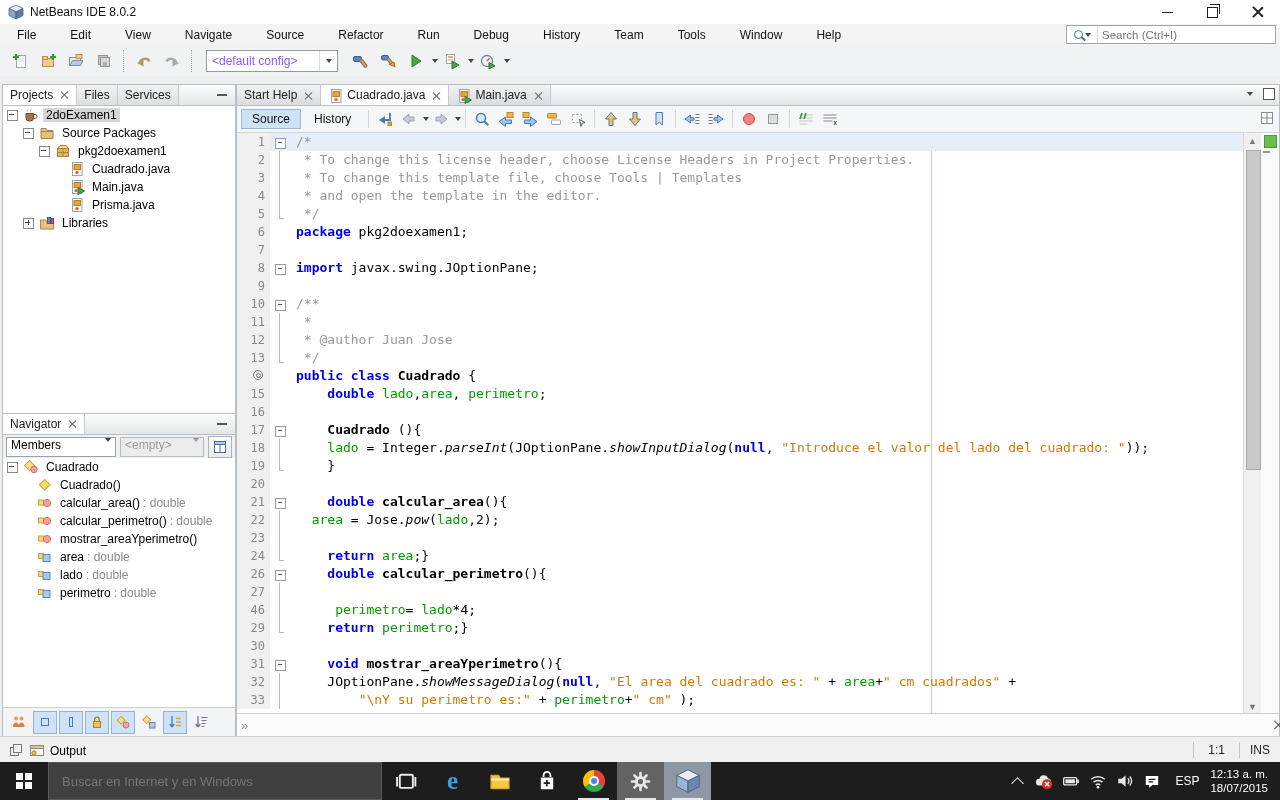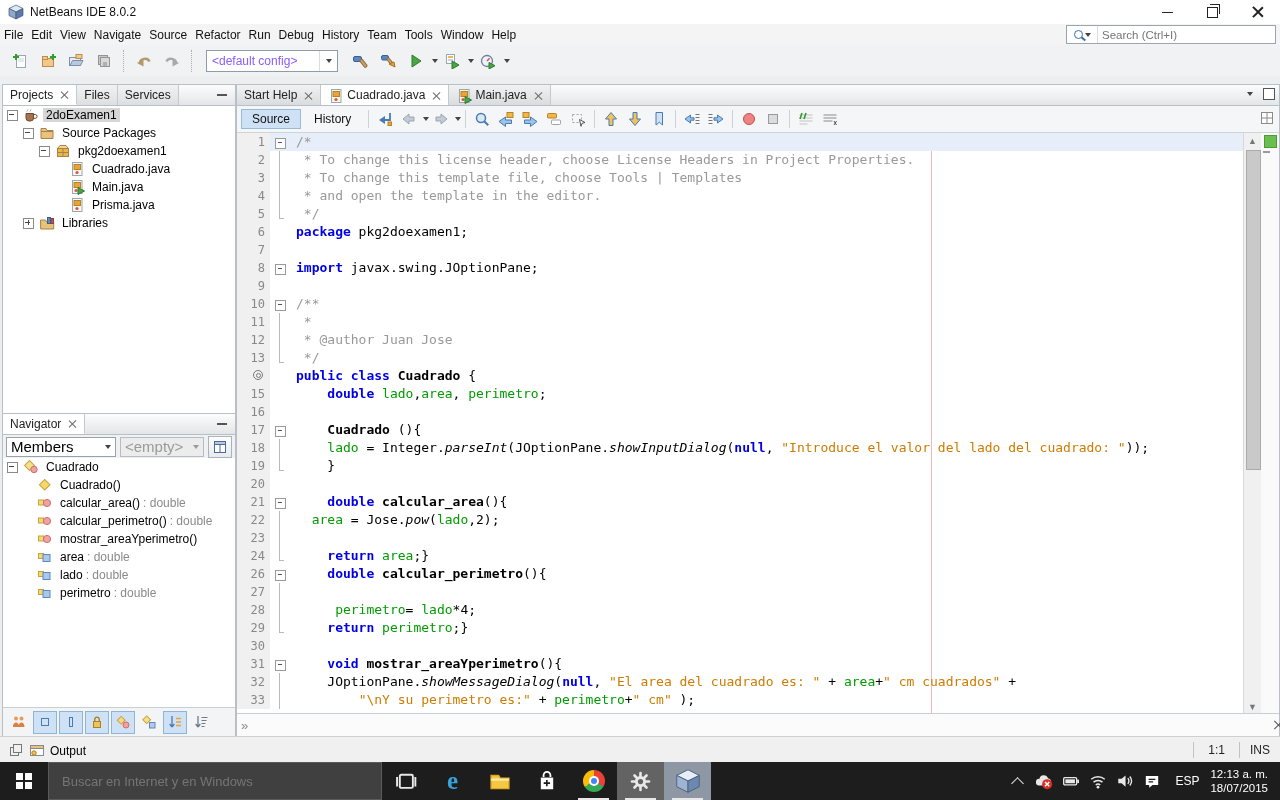--- a/index.html
+++ b/index.html
@@ -12,21 +12,21 @@
   #win-controls{position:absolute;right:0;top:0;height:24px;display:flex}
   .wbtn{width:45px;height:24px;display:flex;align-items:center;justify-content:center;cursor:default}
   .glyph-min{width:11px;height:1px;background:#222}
   .glyph-restore{width:9px;height:9px;border:1px solid #222;position:relative;background:#fff}
   .glyph-restore::before{content:"";position:absolute;left:2px;top:-4px;width:9px;height:9px;border:1px solid #222;border-bottom:none;border-left:none}
   .glyph-close{position:relative;width:12px;height:12px}
   .glyph-close::before,.glyph-close::after{content:"";position:absolute;left:5px;top:-1px;width:1.5px;height:14px;background:#222}
   .glyph-close::before{transform:rotate(45deg)}.glyph-close::after{transform:rotate(-45deg)}
   
   #menubar{position:absolute;top:24px;left:0;right:0;height:21px;background:#f4f4f4;display:flex;align-items:center}
-  .menu-item{padding:2px 4px;color:#111}
+  .menu-item{padding:2px 17px;color:#111}
   #quicksearch{position:absolute;right:4px;top:1px;width:208px;height:17px;background:#fff;border:1px solid #9aa5af;display:flex;align-items:center}
   #qs-iconbox{width:30px;height:100%;display:flex;align-items:center;justify-content:center;border-right:1px solid #d7dde2;gap:2px}
   .mag{width:7px;height:7px;border:1.6px solid #3a6ea5;border-radius:50%;position:relative}
   .mag::after{content:"";position:absolute;left:6px;top:7px;width:5px;height:1.6px;background:#3a6ea5;transform:rotate(40deg)}
   .dd-arrow{width:0;height:0;border-left:3px solid transparent;border-right:3px solid transparent;border-top:4px solid #444}
   #qs-input{flex:1;border:none;outline:none;font-size:11.5px;color:#888;background:transparent;padding:0 4px;font-family:"Liberation Sans",sans-serif}
   
   #maintoolbar{position:absolute;top:45px;left:0;right:0;height:31px;background:#f1f2f3;border-bottom:1px solid #cfcfcf;display:flex;align-items:center;padding-left:6px}
   .tbtn{width:28px;height:26px;display:flex;align-items:center;justify-content:center;border-radius:2px}
   .tsep{width:1px;height:22px;border-left:1px dotted #adadad;margin:0 5px}
@@ -57,21 +57,21 @@
   .trow .lbl{padding:0 3px}
   .trow .lbl.sel{background:#d6d6d6}
   .suffix{color:#8a8a8a}
   .expander{width:9px;height:9px;border:1px solid #8a8a8a;background:#fff;position:relative;margin-right:5px;flex:none}
   .expander::before{content:"";position:absolute;left:1px;top:3.5px;width:5px;height:1px;background:#444}
   .expander.plus::after{content:"";position:absolute;left:3.5px;top:1px;width:1px;height:5px;background:#444}
   .tree-icon{width:16px;height:16px;margin-right:4px;flex:none}
   .spacer{flex:none}
   
   #navigator-filter{position:absolute;top:21px;left:0;right:0;height:23px;background:#f0f1f2;border-bottom:1px solid #c9ced3;display:flex;align-items:center;padding:0 3px;gap:4px}
-  .nbcombo{height:18px;background:#fff;border:1px solid #97a2ac;display:flex;align-items:center;font-size:15px}
+  .nbcombo{height:18px;background:#fff;border:1px solid #97a2ac;display:flex;align-items:flex-start;font-size:12px}
   .nbcombo .val{flex:1;padding:0 4px;white-space:nowrap;overflow:hidden}
   .nbcombo .arr{width:15px;display:flex;align-items:center;justify-content:center}
   .nbcombo.disabled{background:#ececec;color:#9a9a9a;border-color:#b5bcc2}
   #nav-members{width:108px}
   #nav-scope{width:82px}
   .sqbtn{width:22px;height:20px;border:1px solid #aab2ba;background:linear-gradient(#fdfdfd,#e8eaec);display:flex;align-items:center;justify-content:center}
   
   #navigator-toolbar{position:absolute;left:0;right:0;bottom:0;height:28px;border-top:1px solid #c9ced3;background:#f3f4f5;display:flex;align-items:center;padding-left:4px;gap:2px}
   .navtb{width:22px;height:21px;display:flex;align-items:center;justify-content:center;border:1px solid transparent}
   .navtb.toggled{background:#cfe2f5;border-color:#8fb4d8}
@@ -961,21 +961,21 @@
               <span class="codetxt"><span class="tk-d">    </span><span class="tk-k">double</span><span class="tk-b"> calcular_perimetro</span><span class="tk-d">(){</span></span>
             </div>
             <div class="cline">
               <span class="ln">27</span>
               <span class="foldc">
                 <span class="fold-line"></span>
               </span>
               <span class="codetxt"></span>
             </div>
             <div class="cline">
-              <span class="ln">28</span>
+              <span class="ln">46</span>
               <span class="foldc">
                 <span class="fold-line"></span>
               </span>
               <span class="codetxt"><span class="tk-d">     </span><span class="tk-f">perimetro</span><span class="tk-d">= </span><span class="tk-f">lado</span><span class="tk-d">*4;</span></span>
             </div>
             <div class="cline">
               <span class="ln">29</span>
               <span class="foldc">
                 <span class="fold-end"></span>
               </span>

